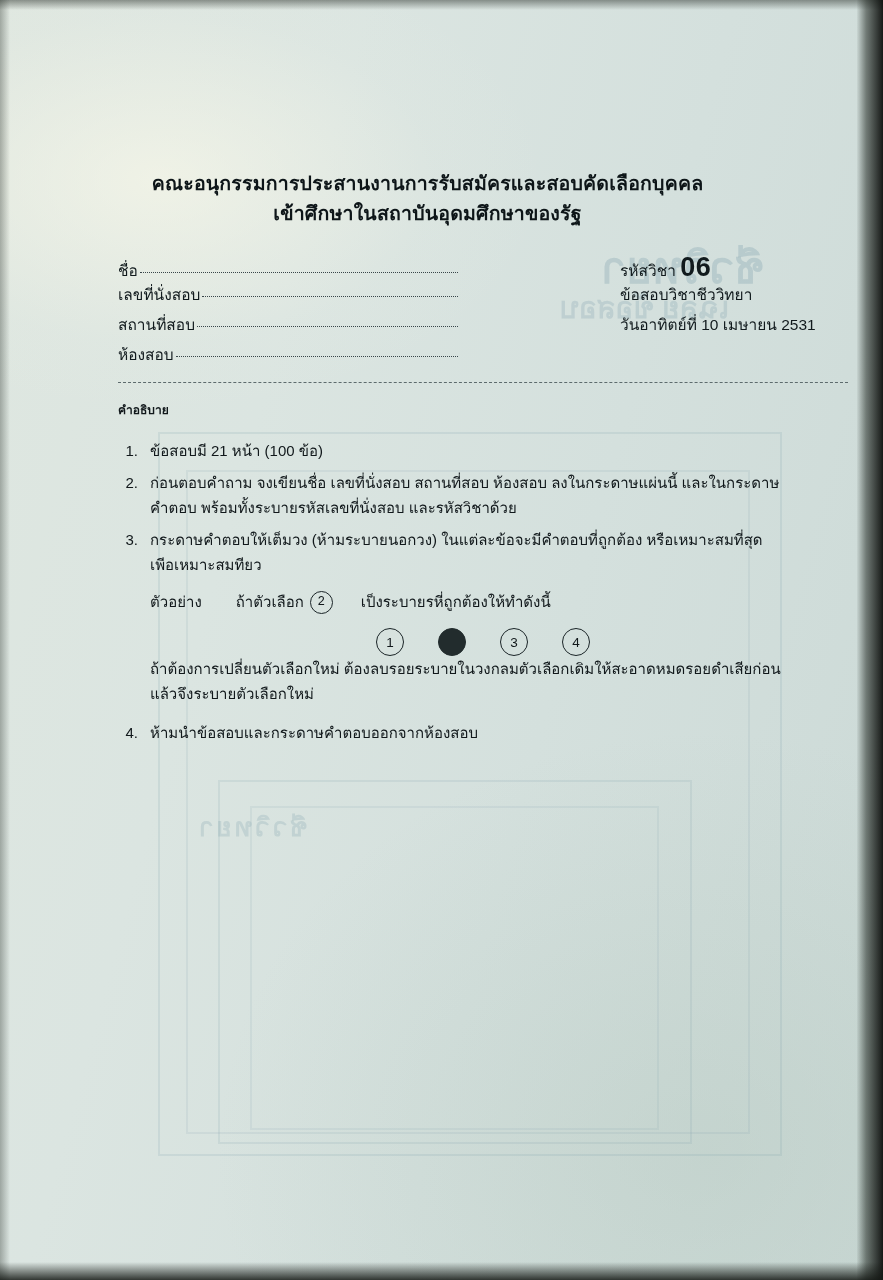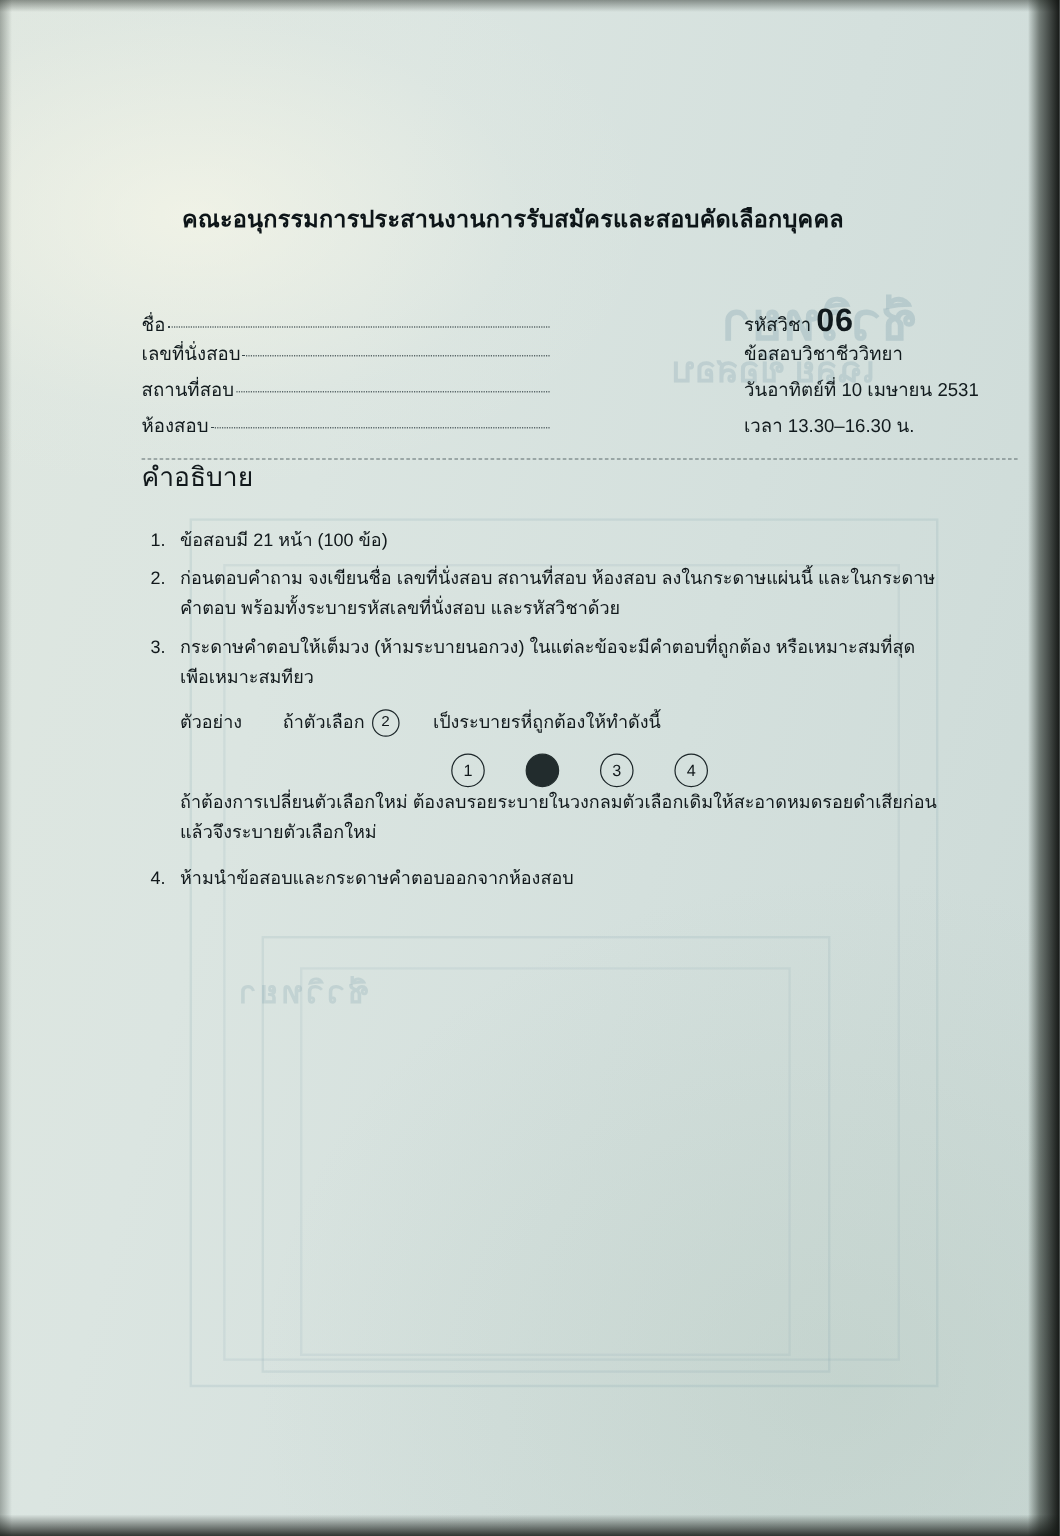--- a/index.html
+++ b/index.html
@@ -150,24 +150,24 @@
   .rule {
     position: absolute;
     top: 382px;
     left: 118px;
     width: 730px;
     border-top: 1.3px dashed #5d6b6d;
   }
 
   .section-title {
     position: absolute;
-    top: 380px;
+    top: 400px;
     left: 118px;
-    font-size: 22px;
-    font-weight: normal;
+    font-size: 12px;
+    font-weight: bold;
   }
 
   .list {
     position: absolute;
     top: 438px;
     left: 118px;
     width: 740px;
     font-size: 15px;
     line-height: 25px;
   }
@@ -250,20 +250,21 @@
   <div class="bleed-box bleed-b1"></div>
   <div class="bleed-box bleed-b2"></div>
   <div class="bleed-box bleed-b3"></div>
   <div class="bleed-box bleed-b4"></div>
   <div class="bleed bleed-word">ชีววิทยา</div>
 
   <div class="content">
 
     <div class="title-block">
       <div class="title-line">คณะอนุกรรมการประสานงานการรับสมัครและสอบคัดเลือกบุคคล</div>
+      <div class="title-line">เข้าศึกษาในสถาบันอุดมศึกษาของรัฐ</div>
     </div>
 
     <div class="fields">
 
       <div class="field-row">
         <div class="field-left">
           <span class="field-label">ชื่อ</span>
           <span class="dots"></span>
         </div>
         <div class="field-right">
@@ -286,21 +287,20 @@
           <span class="dots"></span>
         </div>
         <div class="field-right">วันอาทิตย์ที่ 10 เมษายน 2531</div>
       </div>
 
       <div class="field-row">
         <div class="field-left">
           <span class="field-label">ห้องสอบ</span>
           <span class="dots"></span>
         </div>
-        <div class="field-right">เวลา 13.30–16.30 น.</div>
       </div>
 
     </div>
 
     <div class="rule"></div>
 
     <div class="section-title">คำอธิบาย</div>
 
     <div class="list">
 

